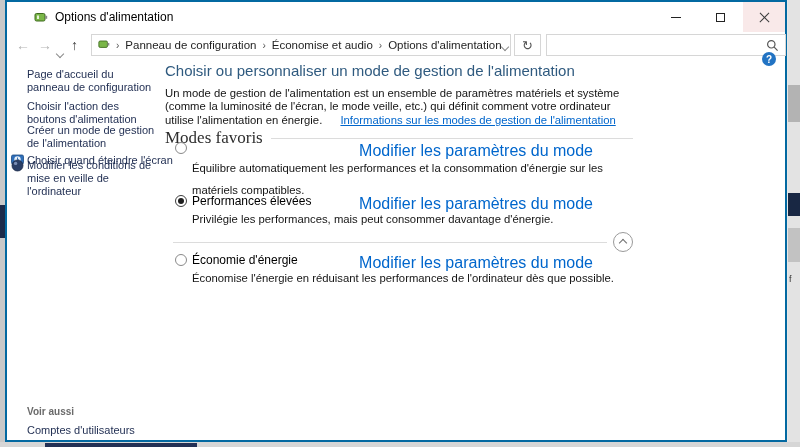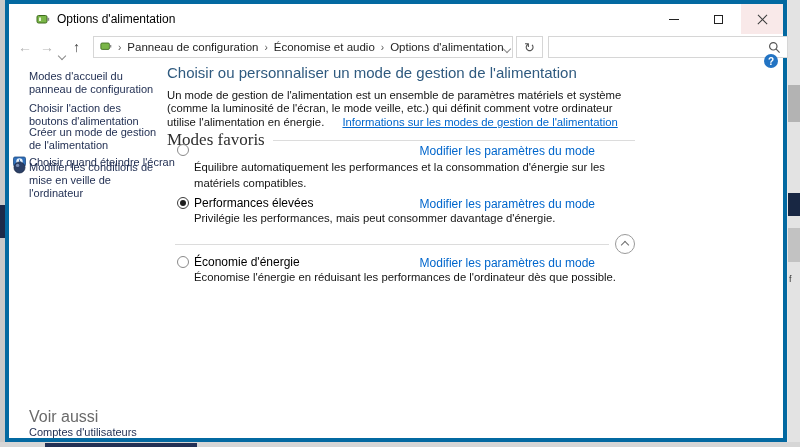--- a/index.html
+++ b/index.html
@@ -14,21 +14,21 @@
   .bg-right{position:absolute;left:788px;top:0;width:12px;height:447px;background:#e3e3e3;}
   .bg-right .p1{position:absolute;left:0;top:85px;width:12px;height:37px;background:#b3b3b3;}
   .bg-right .p2{position:absolute;left:0;top:193px;width:12px;height:23px;background:#182743;}
   .bg-right .p3{position:absolute;left:0;top:228px;width:12px;height:34px;background:#c2c2c2;}
   .bg-right .frag{position:absolute;left:1px;top:274px;font-size:9px;color:#333;}
   .bg-bottom{position:absolute;left:0;top:442px;width:800px;height:5px;background:#d6d6d6;}
   .bg-bottom .frag{position:absolute;left:45px;top:1px;width:152px;height:4px;background:#233055;}
 
   
   .window{position:absolute;left:5px;top:0;width:782px;height:442px;background:#fff;
-          border:4px solid #0369a1;box-sizing:border-box;}
+          border:2px solid #0369a1;box-sizing:border-box;}
 
   
   .titlebar{position:relative;height:30px;}
   .app-icon{position:absolute;left:27px;top:8px;}
   .title{position:absolute;left:48px;top:0;line-height:30px;font-size:12px;color:#000;}
   .controls{position:absolute;right:0;top:0;display:flex;height:30px;}
   .win-btn{width:45px;height:30px;display:flex;align-items:center;justify-content:center;position:relative;}
   .win-btn.close{width:42px;background:#f9e9e9;}
   .g-min{width:10px;height:1px;background:#222;}
   .g-max{width:9px;height:9px;border:1px solid #222;box-sizing:border-box;}
@@ -61,21 +61,21 @@
   .search-box svg{margin-right:6px;}
 
   .help-badge{position:absolute;left:755px;top:50px;width:14px;height:14px;border-radius:50%;
               background:#2273c3;color:#fff;font-size:10px;font-weight:bold;display:flex;
               align-items:center;justify-content:center;}
 
   
   .sidebar{position:absolute;left:20px;top:64px;width:134px;font-size:11px;line-height:13px;}
   .side-item{position:absolute;left:0;width:128px;color:#1e2c50;cursor:pointer;}
   .side-item .mini-icon{position:absolute;left:-16px;top:0;}
-  .see-also-hd{position:absolute;left:20px;top:404px;font-size:16px;color:#6a6a6a;}
+  .see-also-hd{position:absolute;left:20px;top:404px;font-size:10px;color:#6a6a6a;font-weight:bold;}
   .see-also-link{position:absolute;left:20px;top:422px;font-size:11px;color:#1e2c50;cursor:pointer;}
 
   
   .content{position:absolute;left:158px;top:0;width:468px;}
   .page-heading{position:absolute;left:0;top:60px;font-size:15px;font-weight:400;color:#2f5a7f;white-space:nowrap;}
   .intro{position:absolute;left:0;top:85px;width:468px;font-size:11.3px;line-height:13.4px;color:#141414;}
   .intro a{color:#0066cc;text-decoration:underline;cursor:pointer;margin-left:15px;}
   .section-hd{position:absolute;left:0;width:468px;display:flex;align-items:center;}
   .section-hd .lbl{font-size:17px;color:#2e2e2e;white-space:nowrap;font-family:Liberation Serif, serif;}
   .section-hd .rule{flex:1;border-top:1px solid #dcdcdc;margin-left:8px;}
@@ -83,22 +83,22 @@
                 display:flex;align-items:center;justify-content:center;cursor:pointer;flex:0 0 auto;}
   .collapse-btn .chev{margin-top:2px;border-color:#6e6e6e;}
   .plan{position:absolute;left:0;width:468px;height:16px;}
   .radio{position:absolute;left:10px;top:1px;width:12px;height:12px;border:1px solid #8a8a8a;
          border-radius:50%;box-sizing:border-box;background:#fff;cursor:pointer;}
   .radio.checked{border-color:#3c3c3c;}
   .radio.checked::after{content:"";position:absolute;left:2px;top:2px;width:6px;height:6px;
                         border-radius:50%;background:#1f1f1f;}
   .plan-name{position:absolute;left:27px;top:0;font-size:12px;color:#000;}
   .plan-name.bold{font-weight:bold;}
-  .mod-link{position:absolute;right:40px;top:1px;font-size:12px;color:#0066cc;cursor:pointer;white-space:nowrap;}
-  .plan-desc{position:absolute;left:27px;width:456px;font-size:11.3px;line-height:16px;color:#141414;}
+  .mod-link{position:absolute;right:40px;top:1px;font-size:16px;color:#0066cc;cursor:pointer;white-space:nowrap;}
+  .plan-desc{position:absolute;left:27px;width:456px;font-size:11.3px;line-height:22px;color:#141414;}
 </style>
 <title>Options d'alimentation</title></head>
 <body>
 
 <div class="bg-left">
   <div class="patch"></div>
 </div>
 <div class="bg-right">
   <div class="p1"></div>
   <div class="p2"></div>
@@ -168,21 +168,21 @@
       <svg width="13" height="13" viewBox="0 0 13 13">
         <circle cx="5.3" cy="5.3" r="3.7" fill="none" stroke="#555" stroke-width="1.2"></circle>
         <line x1="8.2" y1="8.2" x2="11.6" y2="11.6" stroke="#555" stroke-width="1.2"></line>
       </svg>
     </div>
   </div>
 
   <div class="help-badge">?</div>
 
   <div class="sidebar">
-    <div class="side-item" style="top:2px"><span>Modes d'accueil du panneau de configuration</span></div>
+    <div class="side-item" style="top:2px"><span>Page d'accueil du panneau de configuration</span></div>
     <div class="side-item" style="top:34px"><span>Choisir l'action des boutons d'alimentation</span></div>
     <div class="side-item" style="top:58px"><span>Créer un mode de gestion de l'alimentation</span></div>
     <div class="side-item" style="top:88px;white-space:nowrap">
       <span class="mini-icon">
         <svg width="13" height="13" viewBox="0 0 13 13">
           <rect x="0.5" y="1" width="12" height="9" rx="1.5" fill="#2f6fba" stroke="#1d4a80" stroke-width="0.8"></rect>
           <circle cx="6.5" cy="5.5" r="3.2" fill="#e8f1fa"></circle>
           <line x1="6.5" y1="5.5" x2="6.5" y2="3.5" stroke="#2f6fba" stroke-width="1"></line>
           <line x1="6.5" y1="5.5" x2="8" y2="6.2" stroke="#2f6fba" stroke-width="1"></line>
         </svg>

